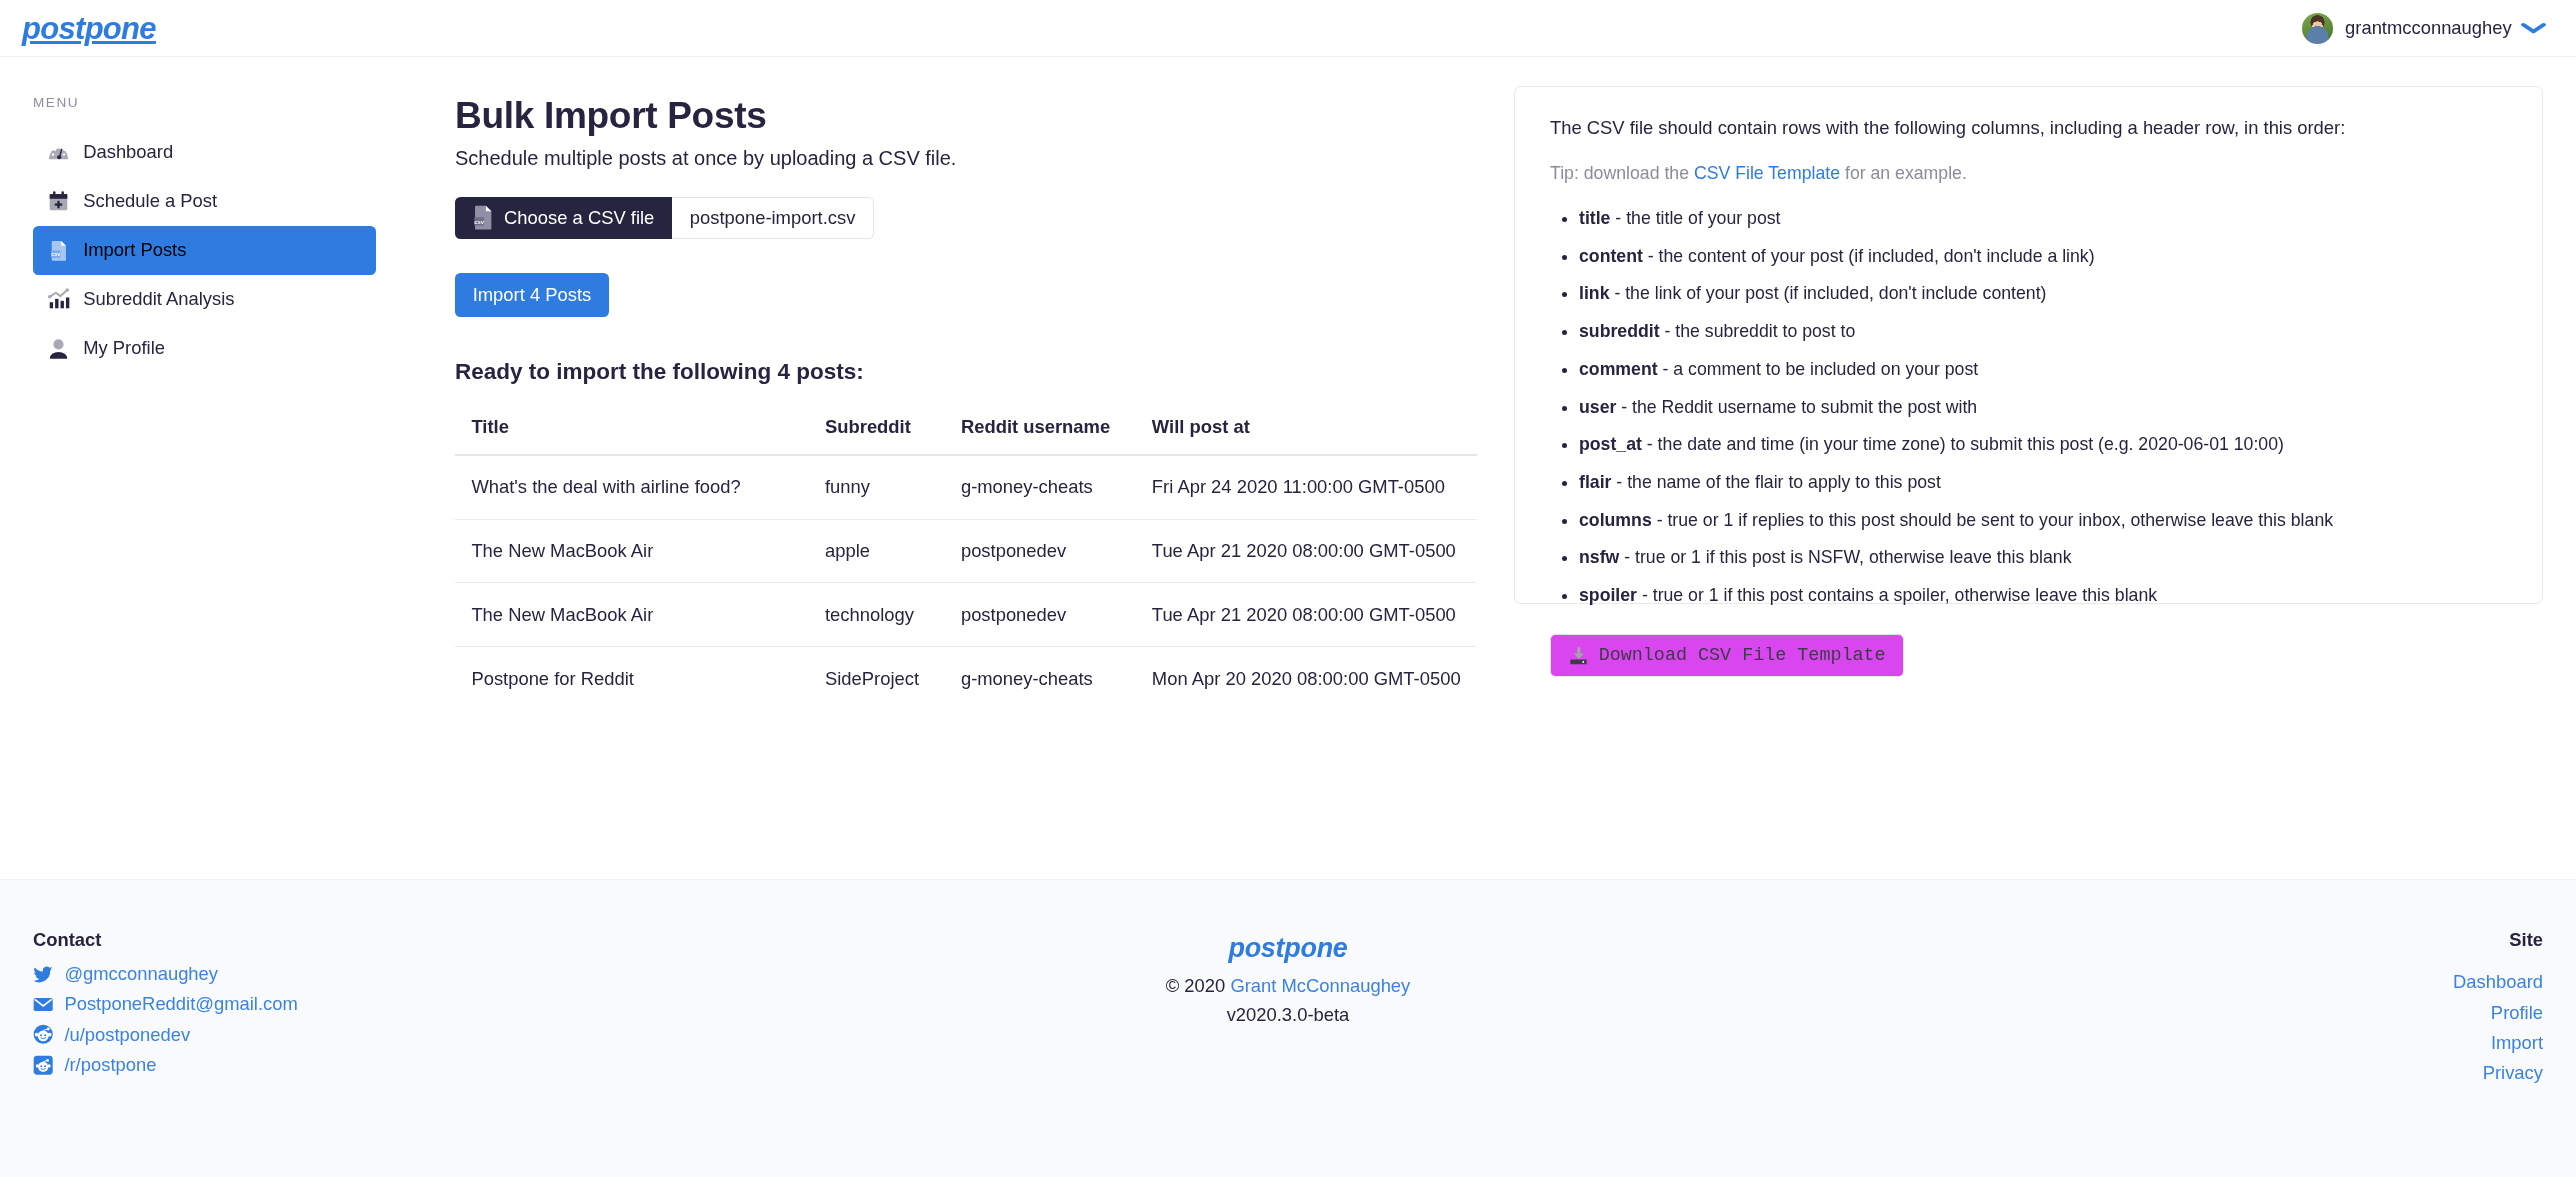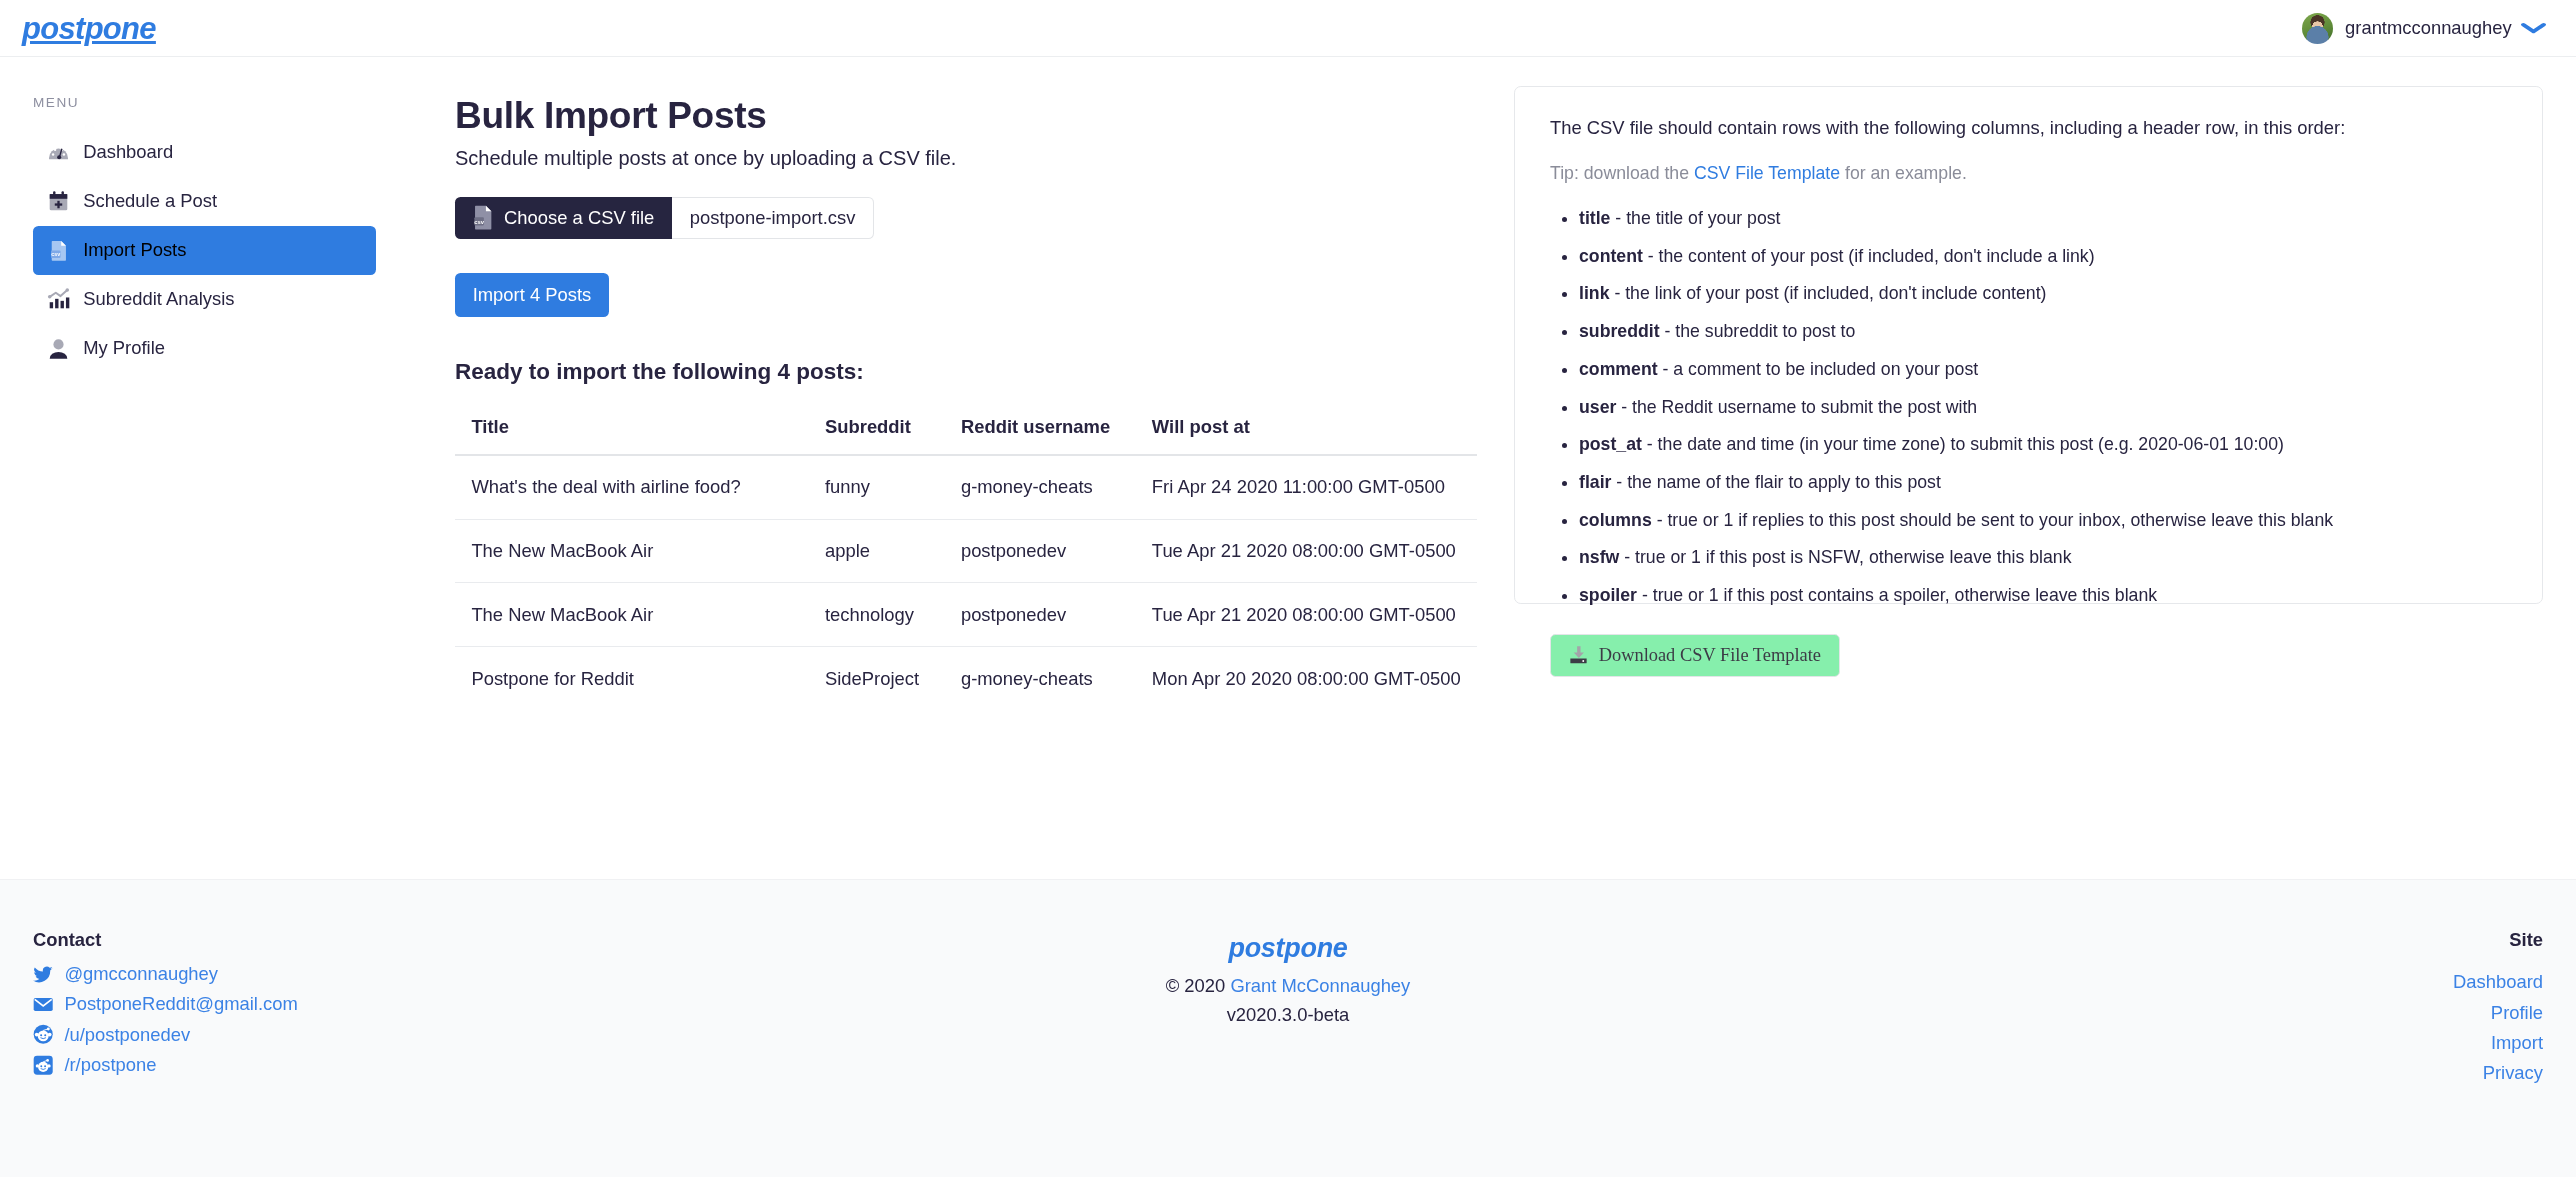--- a/index.html
+++ b/index.html
@@ -182,30 +182,30 @@
   ul.cols { list-style: disc; padding-left: 29px; margin-bottom: 29px; }
   ul.cols li {
     font-size: 17.7px;
     line-height: 1.0;
     margin-bottom: 20px;
     color: #282440;
   }
   ul.cols li b { font-weight: 700; }
   .dl-btn {
     display: inline-flex;
-    align-items: flex-start;
+    align-items: center;
     gap: 11px;
     border: 1.4px solid #e3e5e8;
     border-radius: 5.5px;
-    background: #86efac;
+    background: #d946ef;
     padding: 10.2px 17.7px;
     font-size: 18.4px;
     color: #3c3c46;
     cursor: pointer;
-    font-family: Liberation Serif, serif;
+    font-family: Liberation Mono, monospace;
   }
   .dl-ico { width: 19px; height: 19px; flex: none; }
 
   
   .footer {
     width: 100%;
     height: 298px;
     background: #f9fafb;
     border-top: 1.4px solid #f0f1f3;
     display: flex;

